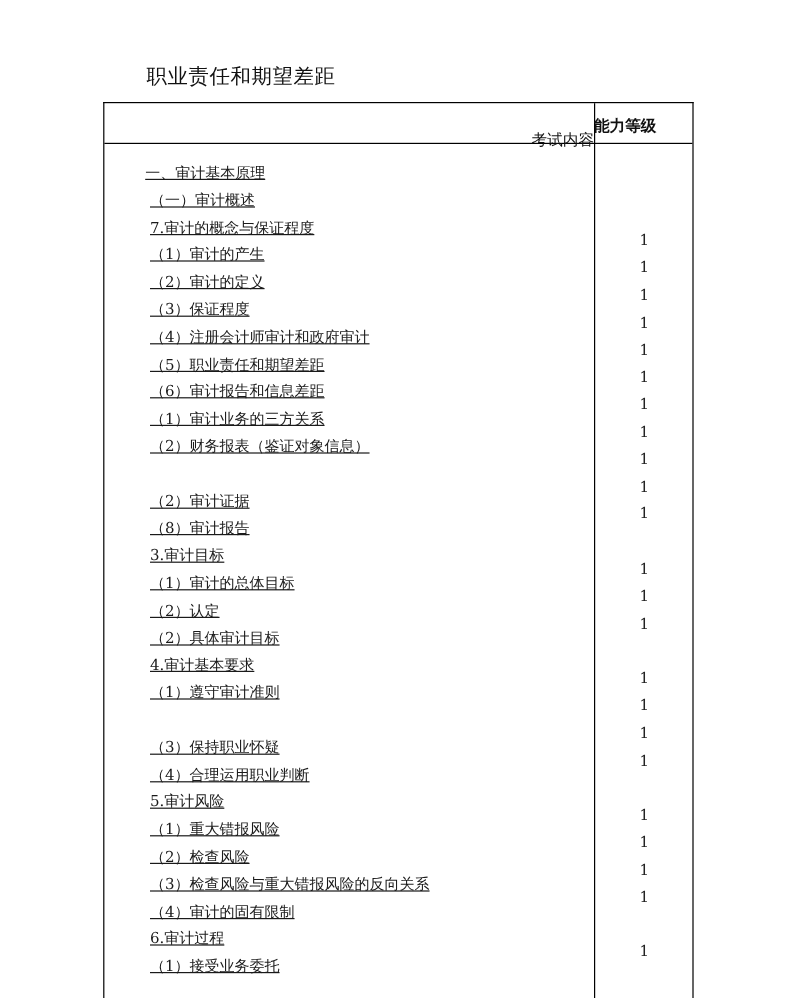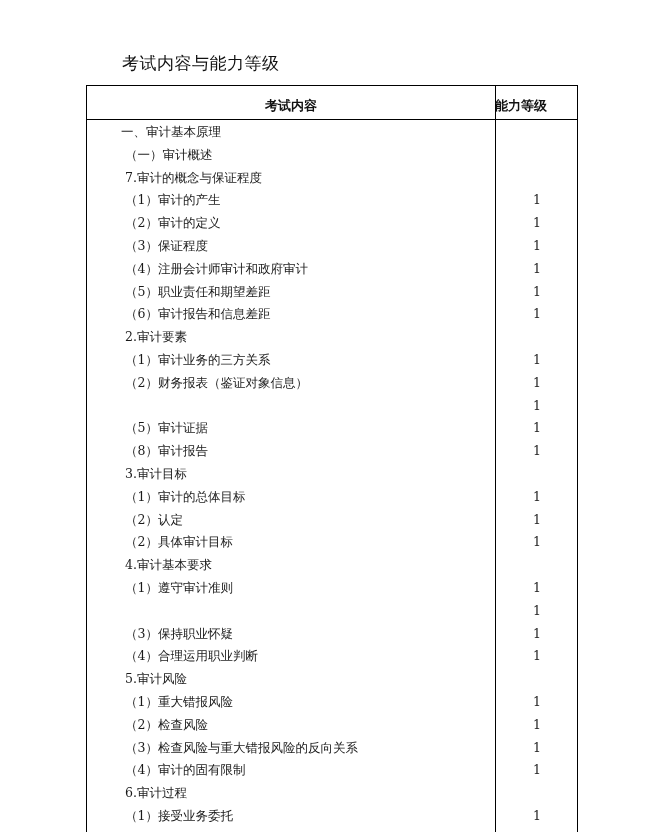--- a/index.html
+++ b/index.html
@@ -4,36 +4,36 @@
 <style>
   html, body { margin: 0; padding: 0; background: #ffffff; }
   body { width: 660px; height: 832px; position: relative; overflow: hidden;
          font-family: "DejaVu Serif", "Liberation Serif", serif; color: #111; }
   .doc-title { position: absolute; left: 122px; top: 52px; font-family: "DejaVu Sans", "Liberation Sans", sans-serif;
                font-size: 17px; color: #111; letter-spacing: 0.5px; }
   .tbl { position: absolute; left: 86px; top: 85px; width: 492px; height: 747px;
          border: 1.5px solid #000; border-bottom: none; box-sizing: border-box; }
   .hdr { position: absolute; left: 0; top: 0; right: 0; height: 33px; border-bottom: 1.5px solid #000; }
   .col-div { position: absolute; left: 408px; top: 0; bottom: 0; width: 0; border-left: 1.5px solid #000; }
-  .hdr-c1 { position: absolute; left: 0; width: 408px; top: 0; height: 33px; line-height: 40px; text-align: center;
-            font-family: "DejaVu Sans", "Liberation Sans", sans-serif; font-weight: bold; font-size: 13px; }
+  .hdr-c1 { position: absolute; left: 0; width: 408px; top: 12px; height: 33px; line-height: 40px; text-align: right;
+            font-family: "DejaVu Sans", "Liberation Sans", sans-serif; font-weight: normal; font-size: 13px; }
   .hdr-c2 { position: absolute; left: 408px; right: 0; top: 0; height: 33px; line-height: 40px; text-align: left;
             font-family: "DejaVu Sans", "Liberation Sans", sans-serif; font-weight: bold; font-size: 13px; }
   .rows { position: absolute; left: 0; right: 0; top: 35px; }
   .row { position: relative; height: 22.8px; }
-  .row .txt { position: absolute; top: 0; line-height: 22.8px; font-size: 12.5px; white-space: nowrap; color: #1a1a1a; }
+  .row .txt { position: absolute; top: 12px; line-height: 22.8px; font-size: 12.5px; white-space: nowrap; color: #1a1a1a; text-decoration: underline; }
   .row .lvl { position: absolute; left: 408px; width: 84px; top: 0; line-height: 22.8px; text-align: center;
               font-size: 12.5px; color: #222; }
   .i0 { left: 34px; }
   .i1 { left: 38px; }
 </style>
 </head>
 <body>
 
-<div class="doc-title">考试内容与能力等级</div>
+<div class="doc-title">职业责任和期望差距</div>
 
 <div class="tbl">
   <div class="col-div"></div>
   <div class="hdr">
     <div class="hdr-c1">考试内容</div>
     <div class="hdr-c2">能力等级</div>
   </div>
   <div class="rows" id="rows">
       <div class="row">
         <span class="txt i0">一、审计基本原理</span>
@@ -65,36 +65,32 @@
       </div>
       <div class="row">
         <span class="txt i1">（5）职业责任和期望差距</span>
         <span class="lvl">1</span>
       </div>
       <div class="row">
         <span class="txt i1">（6）审计报告和信息差距</span>
         <span class="lvl">1</span>
       </div>
       <div class="row">
-        <span class="txt i1">2.审计要素</span>
-        <span class="lvl"></span>
-      </div>
-      <div class="row">
         <span class="txt i1">（1）审计业务的三方关系</span>
         <span class="lvl">1</span>
       </div>
       <div class="row">
         <span class="txt i1">（2）财务报表（鉴证对象信息）</span>
         <span class="lvl">1</span>
       </div>
       <div class="row">
         <span class="lvl">1</span>
       </div>
       <div class="row">
-        <span class="txt i1">（5）审计证据</span>
+        <span class="txt i1">（2）审计证据</span>
         <span class="lvl">1</span>
       </div>
       <div class="row">
         <span class="txt i1">（8）审计报告</span>
         <span class="lvl">1</span>
       </div>
       <div class="row">
         <span class="txt i1">3.审计目标</span>
         <span class="lvl"></span>
       </div>

